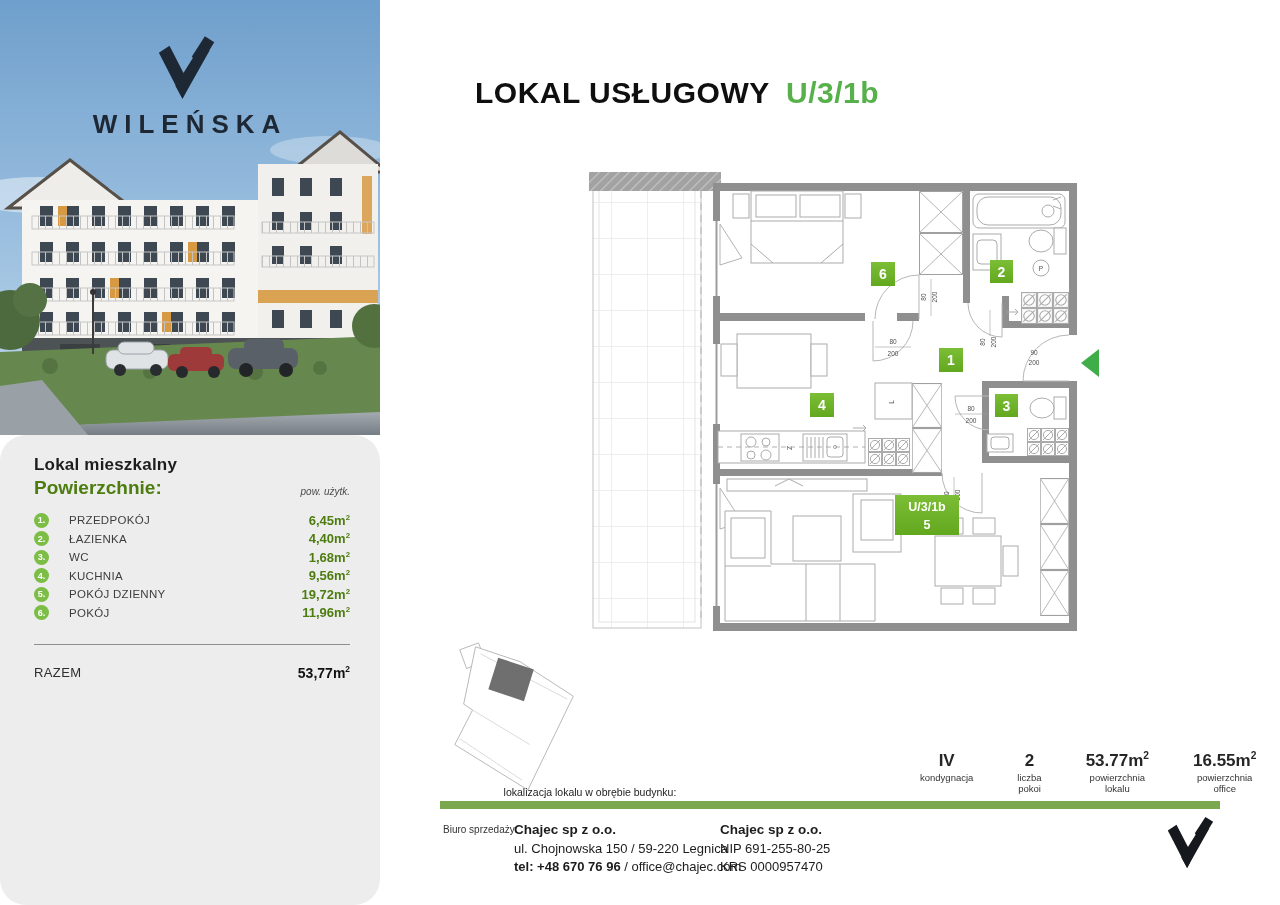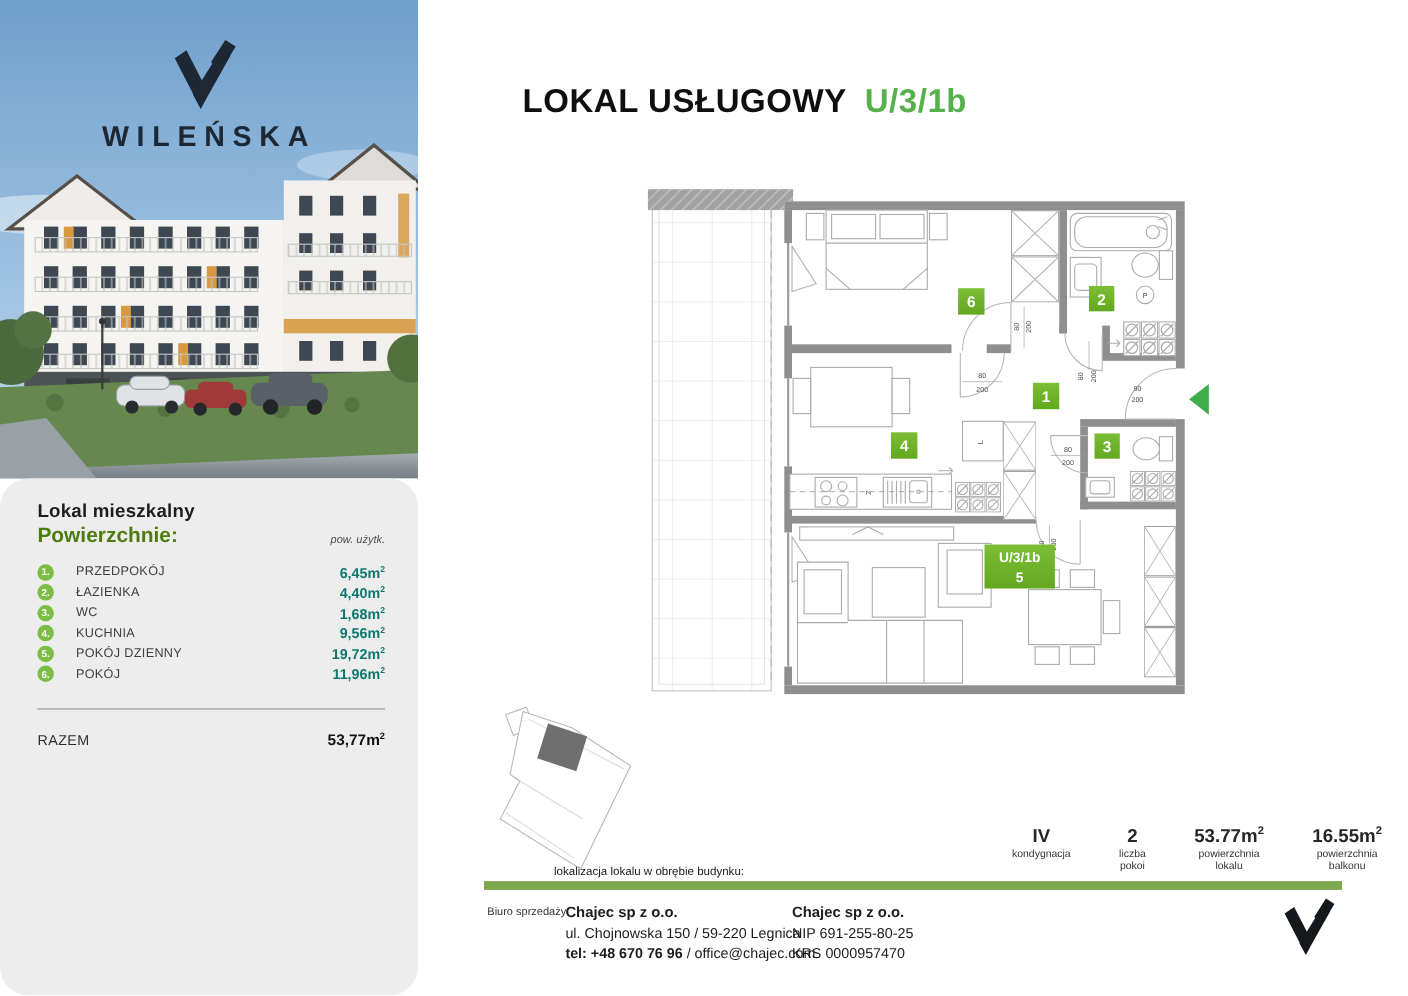--- a/index.html
+++ b/index.html
@@ -12,21 +12,21 @@
   .lp-inner{padding:20px 30px 0 34px;}
   .lp-h1{font-size:17px;font-weight:700;color:#1d1d1d;letter-spacing:.2px;}
   .lp-h2row{display:flex;align-items:flex-end;justify-content:space-between;margin-top:2px;}
   .lp-h2{font-size:19px;font-weight:700;color:#4d7c0f;}
   .lp-note{font-size:10px;font-style:italic;color:#4a4a4a;padding-bottom:2px;}
   .room-list{margin-top:12px;}
   .room-row{display:flex;align-items:center;height:18.5px;}
   .num-dot{width:15px;height:15px;border-radius:50%;background:#7cbd45;color:#fff;
            font-size:9px;font-weight:700;display:flex;align-items:center;justify-content:center;flex:0 0 15px;}
   .room-name{flex:1;margin-left:20px;font-size:11.5px;color:#3e3e3e;letter-spacing:.3px;}
-  .room-area{font-size:13px;font-weight:700;color:#0f766e;}
+  .room-area{font-size:13px;font-weight:700;color:#4d7c0f;}
   .total-divider{border-top:1.5px solid #8f8f8f;margin-top:22px;}
   .total-row{display:flex;justify-content:space-between;align-items:center;margin-top:19px;}
   .total-label{font-size:13px;color:#2e2e2e;letter-spacing:.4px;}
   .total-area{font-size:14px;font-weight:700;color:#111;}
   
   .title{position:absolute;left:475px;top:76px;font-size:30px;font-weight:700;letter-spacing:.5px;}
   .title .t-black{color:#0f0f0f;}
   .title .t-green{color:#56b14b;margin-left:8px;}
   .plan{position:absolute;left:575px;top:166px;width:530px;height:467px;}
   .locator{position:absolute;left:442px;top:634px;width:150px;height:158px;}
@@ -493,21 +493,21 @@
       <div class="stat-val"><span>53.77</span><span>m</span><sup>2</sup></div>
       <div class="stat-lab">
           <div>powierzchnia</div>
           <div>lokalu</div>
         </div>
     </div>
     <div class="stat">
       <div class="stat-val"><span>16.55</span><span>m</span><sup>2</sup></div>
       <div class="stat-lab">
           <div>powierzchnia</div>
-          <div>balkonu</div>
+          <div>office</div>
         </div>
     </div>
   </div>
 
   <div class="green-bar"></div>
 
   <div class="f-office">Biuro sprzedaży:</div>
   <div class="f-col1">
     <div class="f-name">Chajec sp z o.o.</div>
     <div>ul. Chojnowska 150 / 59-220 Legnica</div>

